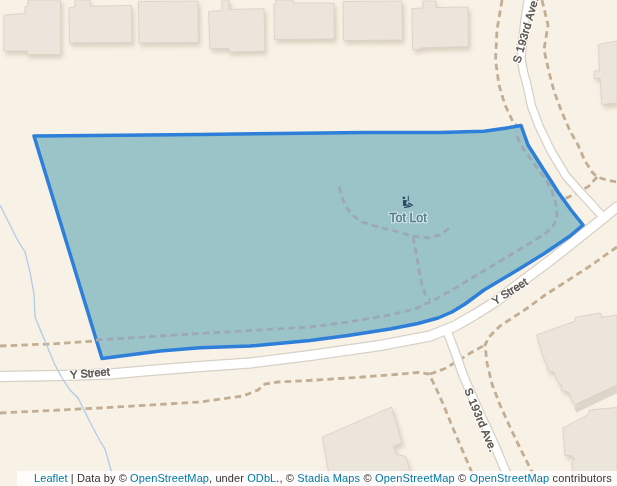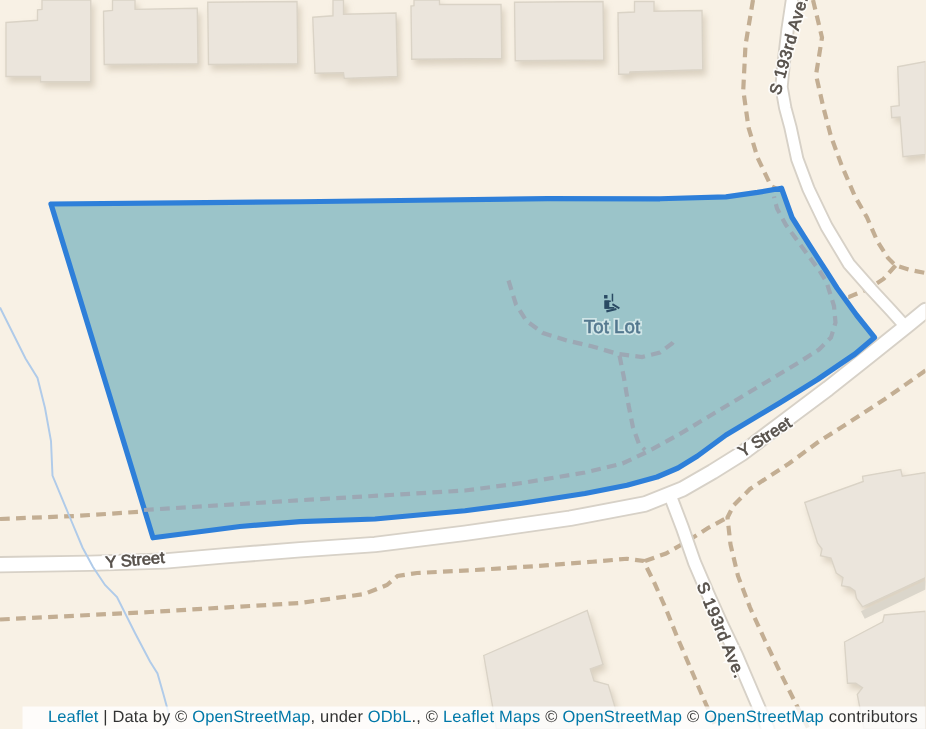--- a/index.html
+++ b/index.html
@@ -127,14 +127,14 @@
 
 <text x="510" y="295" text-anchor="middle" transform="rotate(-32.7 510 291.5)">Y Street</text>
 
 <text x="526" y="33.5" text-anchor="middle" letter-spacing="0.45" transform="rotate(-74 526 30)">S 193rd Ave.</text>
 
 <text x="481" y="424" text-anchor="middle" letter-spacing="0.45" transform="rotate(67.5 481 420)">S 193rd Ave.</text>
 </g>
 </g>
 </svg>
 
-<div id="attrib"><span id="p1"><a>Leaflet</a> | Data by © <a>OpenStreetMap</a>, under <a>ODbL</a>., </span><span id="p2">© <a>Leaflet Maps</a> © <a>OpenStreetMap</a> © <a>OpenStreetMap</a> contributors</span></div>
+<div id="attrib"><span id="p1"><a>Leaflet</a> | Data by © <a>OpenStreetMap</a>, under <a>ODbL</a>., </span><span id="p2">© <a>Stadia Maps</a> © <a>OpenStreetMap</a> © <a>OpenStreetMap</a> contributors</span></div>
 </div>
 
 </body></html>

